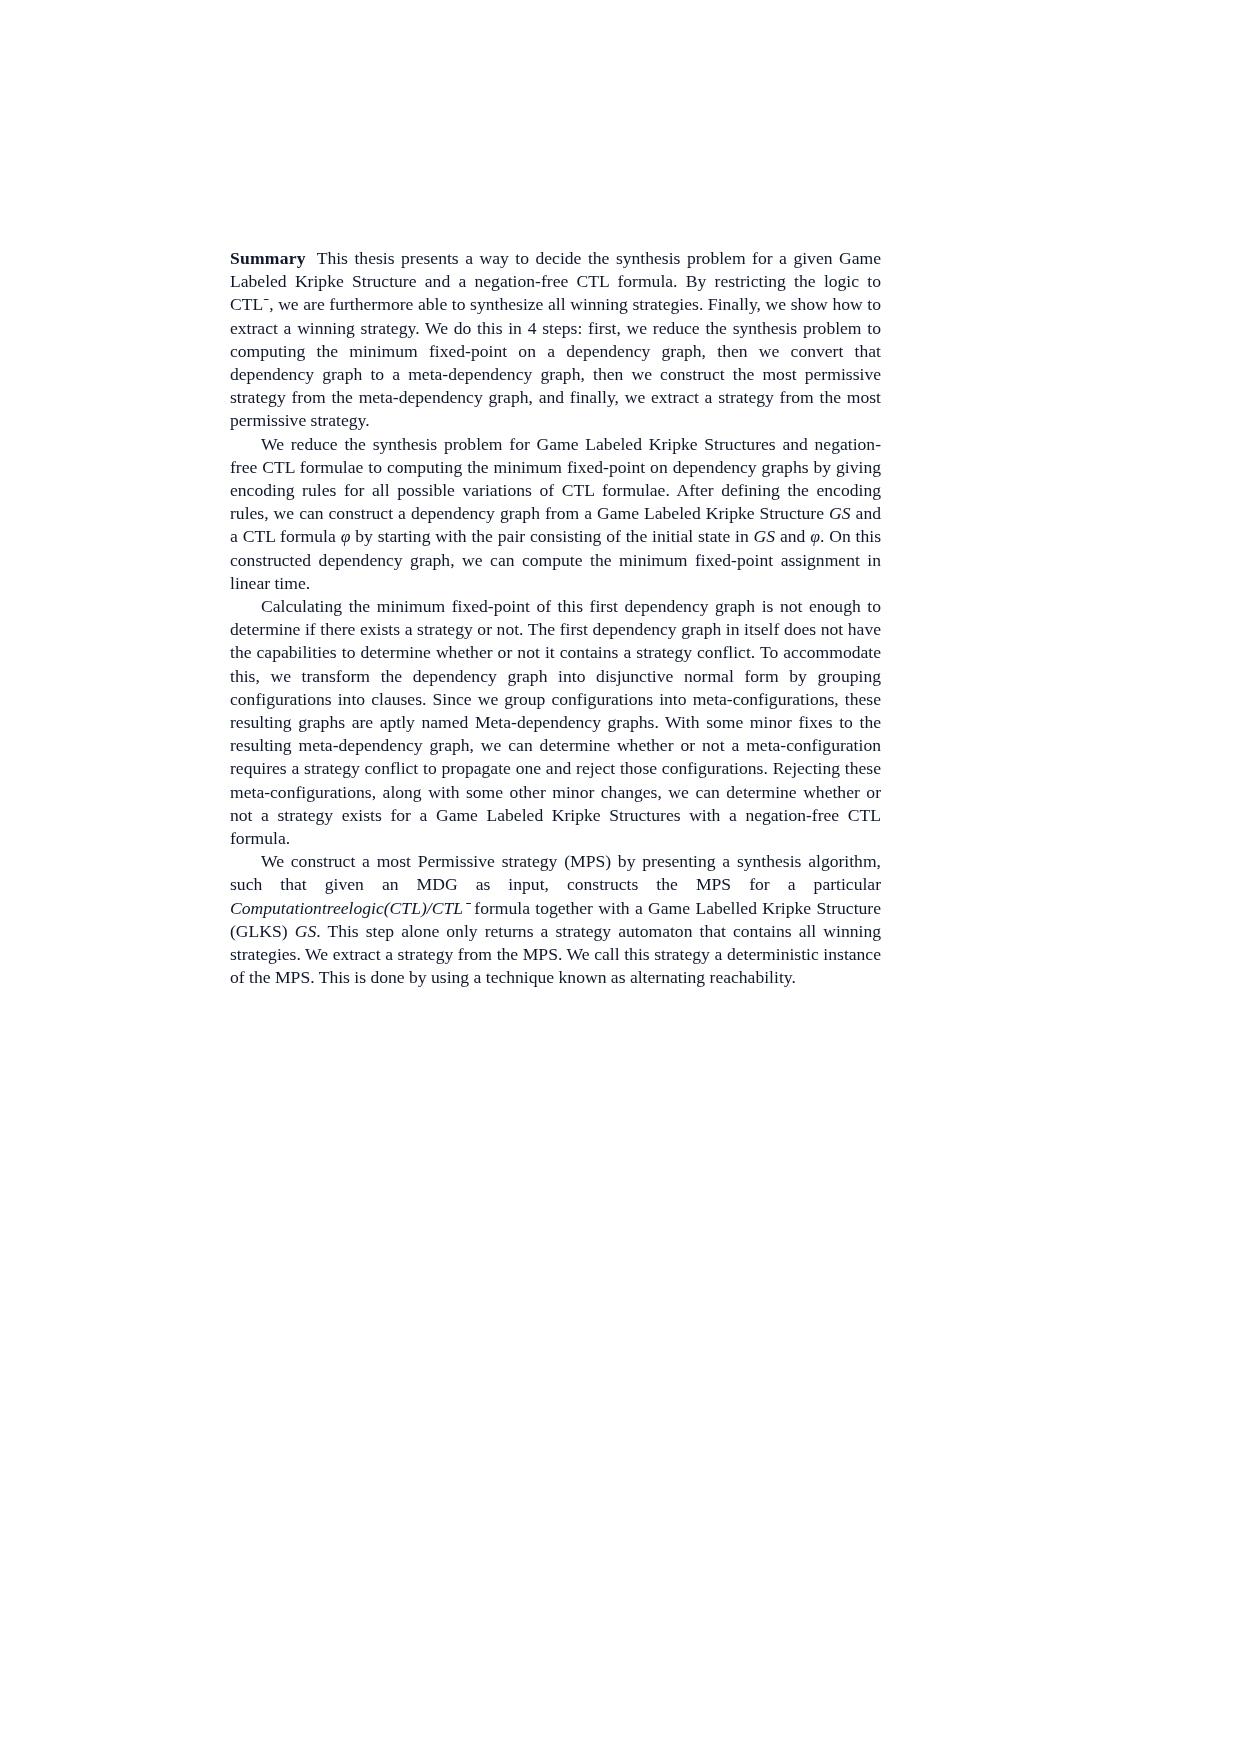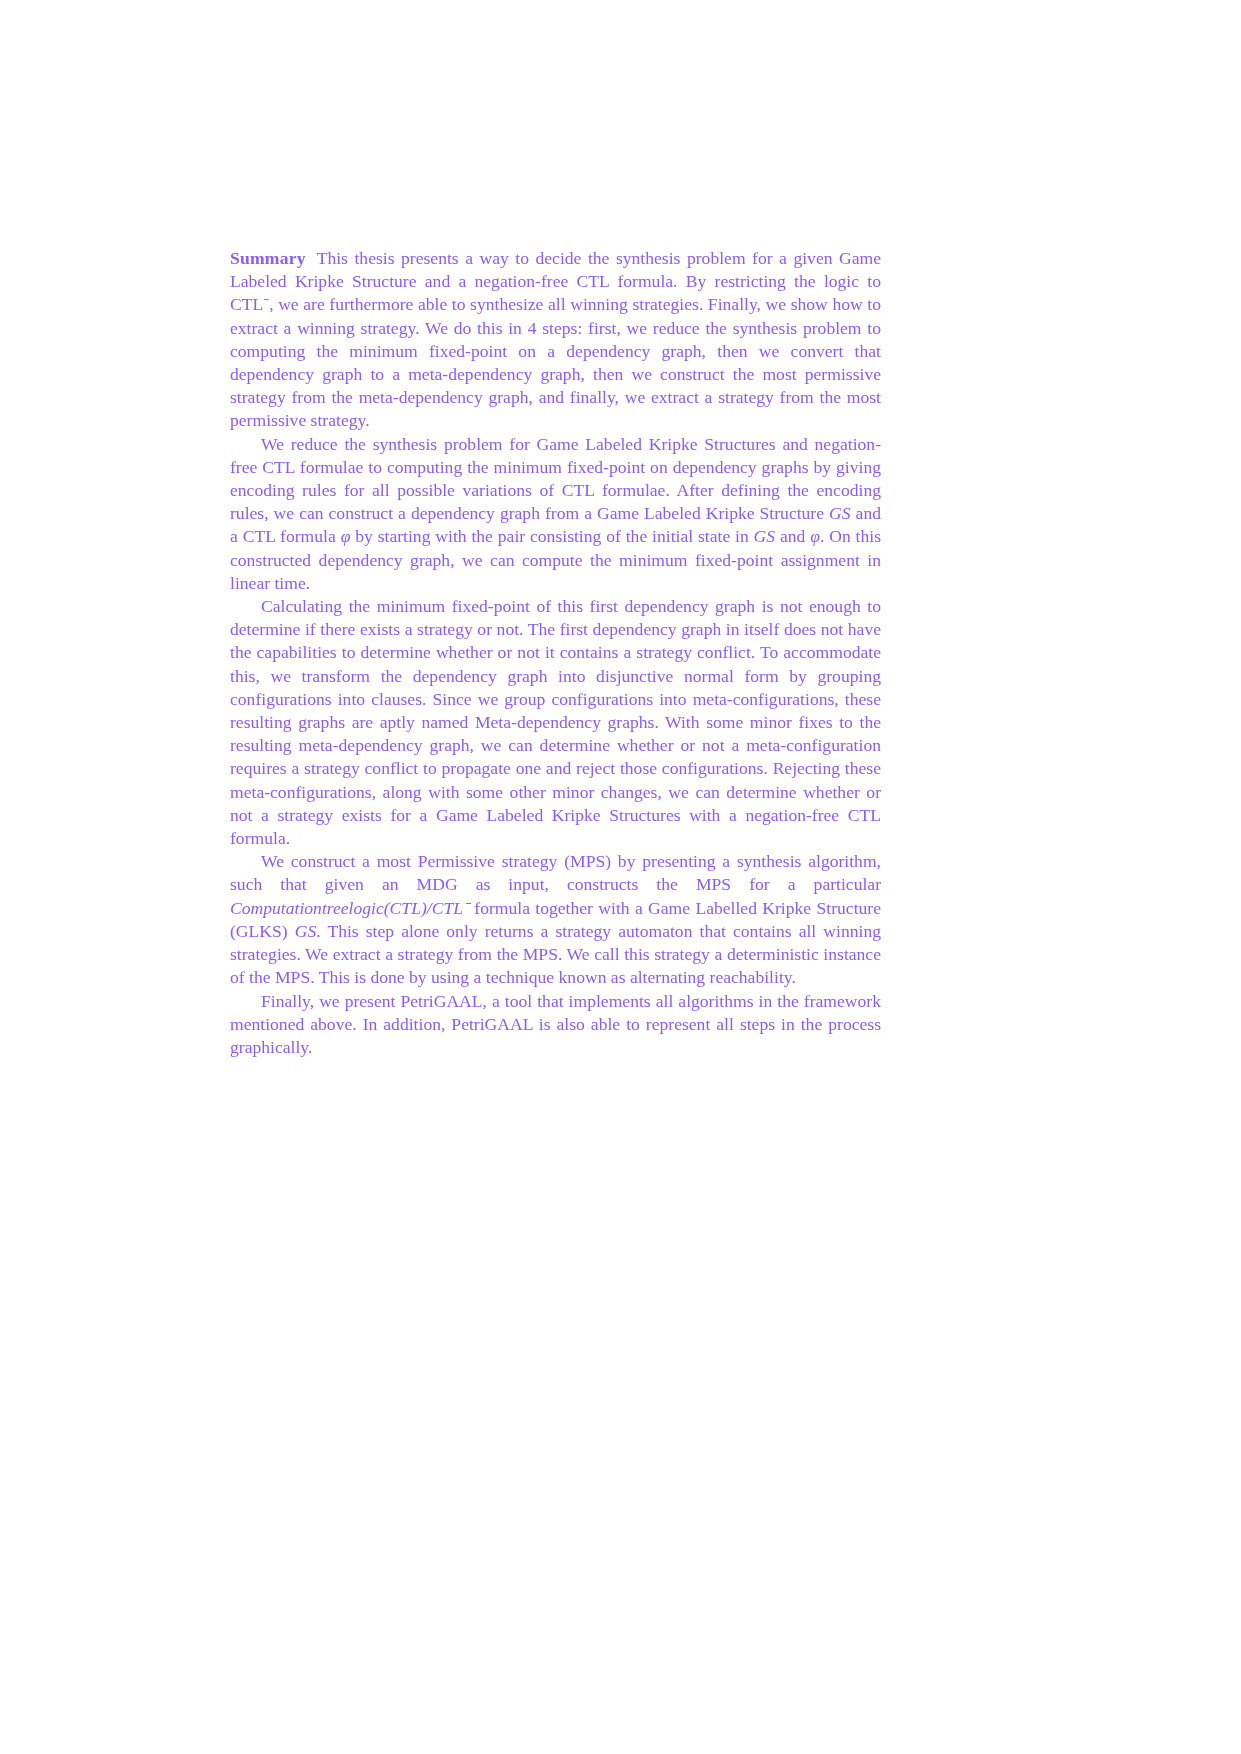--- a/index.html
+++ b/index.html
@@ -20,21 +20,21 @@
     width: 1241px;
     height: 1754px;
     background: #ffffff;
     overflow: hidden;
   }
   .textblock {
     position: absolute;
     left: 230px;
     top: 247px;
     width: 651px;
-    color: #8b5cf6;
+    color: #0f172a;
     font-size: 17.6px;
     line-height: 23.2px;
     text-align: justify;
   }
   .para {
     margin: 0;
     padding: 0;
     text-indent: 31px;
   }
   .para.noindent {
@@ -57,16 +57,15 @@
   <div class="textblock">
 
     <p class="para noindent"><span class="b">Summary</span><span>This thesis presents a way to decide the synthesis problem for a given Game Labeled Kripke Structure and a negation-free CTL formula. By restricting the logic to CTL⁻, we are furthermore able to synthesize all winning strategies. Finally, we show how to extract a winning strategy. We do this in 4 steps: first, we reduce the synthesis problem to computing the minimum fixed-point on a dependency graph, then we convert that dependency graph to a meta-dependency graph, then we construct the most permissive strategy from the meta-dependency graph, and finally, we extract a strategy from the most permissive strategy.</span></p>
 
     <p class="para"><span>We reduce the synthesis problem for Game Labeled Kripke Structures and negation-free CTL formulae to computing the minimum fixed-point on dependency graphs by giving encoding rules for all possible variations of CTL formulae. After defining the encoding rules, we can construct a dependency graph from a Game Labeled Kripke Structure </span><span class="i">GS</span><span> and a CTL formula </span><span class="i">φ</span><span> by starting with the pair consisting of the initial state in </span><span class="i">GS</span><span> and </span><span class="i">φ</span><span>. On this constructed dependency graph, we can compute the minimum fixed-point assignment in linear time.</span></p>
 
     <p class="para"><span>Calculating the minimum fixed-point of this first dependency graph is not enough to determine if there exists a strategy or not. The first dependency graph in itself does not have the capabilities to determine whether or not it contains a strategy conflict. To accommodate this, we transform the dependency graph into disjunctive normal form by grouping configurations into clauses. Since we group configurations into meta-configurations, these resulting graphs are aptly named Meta-dependency graphs. With some minor fixes to the resulting meta-dependency graph, we can determine whether or not a meta-configuration requires a strategy conflict to propagate one and reject those configurations. Rejecting these meta-configurations, along with some other minor changes, we can determine whether or not a strategy exists for a Game Labeled Kripke Structures with a negation-free CTL formula.</span></p>
 
     <p class="para"><span>We construct a most Permissive strategy (MPS) by presenting a synthesis algorithm, such that given an MDG as input, constructs the MPS for a particular </span><span class="i">Computationtreelogic(CTL)/CTL⁻</span><span> formula together with a Game Labelled Kripke Structure (GLKS) </span><span class="i">GS</span><span>. This step alone only returns a strategy automaton that contains all winning strategies. We extract a strategy from the MPS. We call this strategy a deterministic instance of the MPS. This is done by using a technique known as alternating reachability.</span></p>
 
-    <p class="para"><span>Finally, we present PetriGAAL, a tool that implements all algorithms in the framework mentioned above. In addition, PetriGAAL is also able to represent all steps in the process graphically.</span></p>
 
   </div>
 </div>
 
 </body></html>

